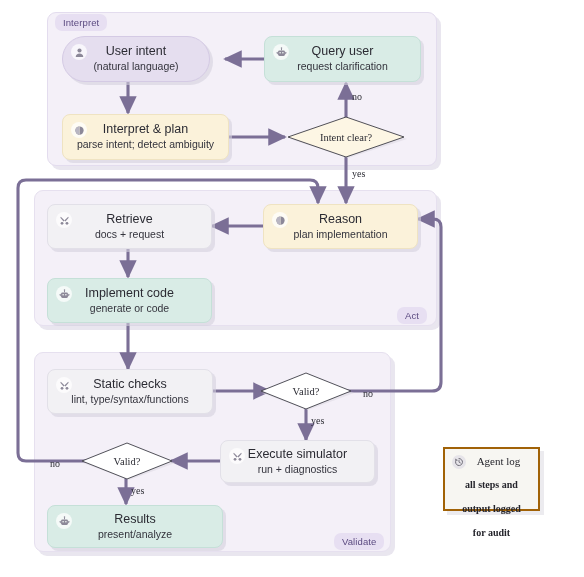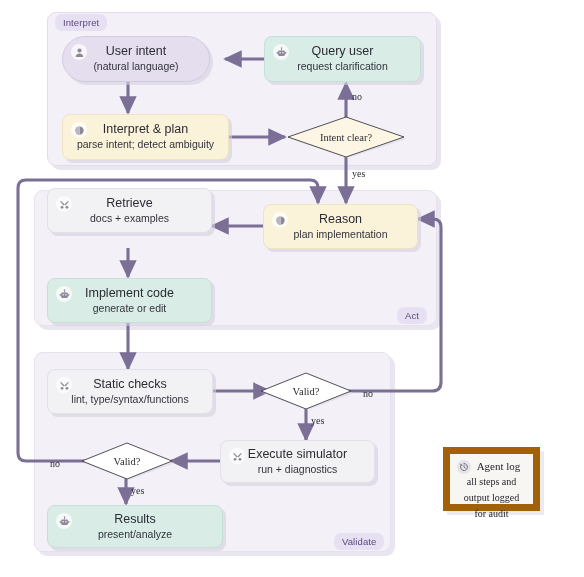--- a/index.html
+++ b/index.html
@@ -134,40 +134,41 @@
     color: #2c2c34;
     z-index: 7;
     white-space: nowrap;
   }
   
   .note {
     position: absolute;
     left: 443px; top: 447px;
     width: 97px; height: 64px;
     background: #f7f6f2;
-    border: 7px solid #a16207;
+    border: 2px solid #a16207;
     z-index: 6;
     box-sizing: border-box;
     padding-top: 6px;
     box-shadow: 4px 4px 0 rgba(220,218,226,0.55);
   }
   .note .ntitle {
     font-family: "Liberation Serif", serif;
     font-size: 11px;
     color: #25252c;
     text-align: center;
     padding-left: 14px;
   }
   .note .nbody {
     font-family: "Liberation Serif", serif;
     font-size: 10px;
     color: #25252c;
     text-align: center;
     line-height: 1.18;
-    margin-top: 4px;
+    margin-top: 12px;
+    font-weight: bold;
   }
   .note .nicon {
     position: absolute;
     left: 7px; top: 6px;
     width: 14px; height: 14px;
     border-radius: 50%;
     background: #e6e4e9;
     display:flex; align-items:center; justify-content:center;
   }
 </style>
@@ -266,47 +267,47 @@
       <svg width="11" height="11" viewBox="0 0 16 16">
         <circle cx="8" cy="8" r="6" fill="#8c8898"></circle>
         <path d="M8 2 a6 6 0 0 0 0 12 z" fill="#b9b6c2"></path>
         <rect x="7.5" y="2" width="1" height="12" fill="#f6efe0" opacity="0.55"></rect>
       </svg>
     </span>
     <span class="title">Reason</span>
     <span class="sub">plan implementation</span>
   </div>
 
-  <div class="node n-grey" style="left:47px; top:188px; width:165px; height:45px;">
+  <div class="node n-grey" style="left:47px; top:204px; width:165px; height:45px;">
     <span class="icon">
       <svg width="11" height="11" viewBox="0 0 16 16">
         <path d="M2.6 2.4 L8.2 8 L6.6 9.6 L2 4 z" fill="#8c8898"></path>
         <path d="M13.4 2.4 L7.8 8 L9.4 9.6 L14 4 z" fill="#8c8898"></path>
         <circle cx="4.4" cy="12" r="2" fill="#8c8898"></circle>
         <circle cx="11.6" cy="12" r="2" fill="#8c8898"></circle>
       </svg>
     </span>
     <span class="title">Retrieve</span>
-    <span class="sub">docs + examples</span>
+    <span class="sub">docs + request</span>
   </div>
 
   <div class="node n-teal" style="left:47px; top:278px; width:165px; height:45px;">
     <span class="icon">
       <svg width="11" height="11" viewBox="0 0 16 16">
         <rect x="3" y="5" width="10" height="8" rx="2" fill="#8c8898"></rect>
         <rect x="7.3" y="1.8" width="1.4" height="3" fill="#8c8898"></rect>
         <circle cx="8" cy="1.6" r="1.1" fill="#8c8898"></circle>
         <circle cx="6" cy="8.4" r="1.2" fill="#f2f7f5"></circle>
         <circle cx="10" cy="8.4" r="1.2" fill="#f2f7f5"></circle>
         <rect x="1.2" y="7" width="1.4" height="3.4" rx="0.7" fill="#8c8898"></rect>
         <rect x="13.4" y="7" width="1.4" height="3.4" rx="0.7" fill="#8c8898"></rect>
       </svg>
     </span>
     <span class="title">Implement code</span>
-    <span class="sub">generate or edit</span>
+    <span class="sub">generate or code</span>
   </div>
 
   <div class="node n-grey" style="left:47px; top:369px; width:166px; height:45px;">
     <span class="icon">
       <svg width="11" height="11" viewBox="0 0 16 16">
         <path d="M2.6 2.4 L8.2 8 L6.6 9.6 L2 4 z" fill="#8c8898"></path>
         <path d="M13.4 2.4 L7.8 8 L9.4 9.6 L14 4 z" fill="#8c8898"></path>
         <circle cx="4.4" cy="12" r="2" fill="#8c8898"></circle>
         <circle cx="11.6" cy="12" r="2" fill="#8c8898"></circle>
       </svg>

